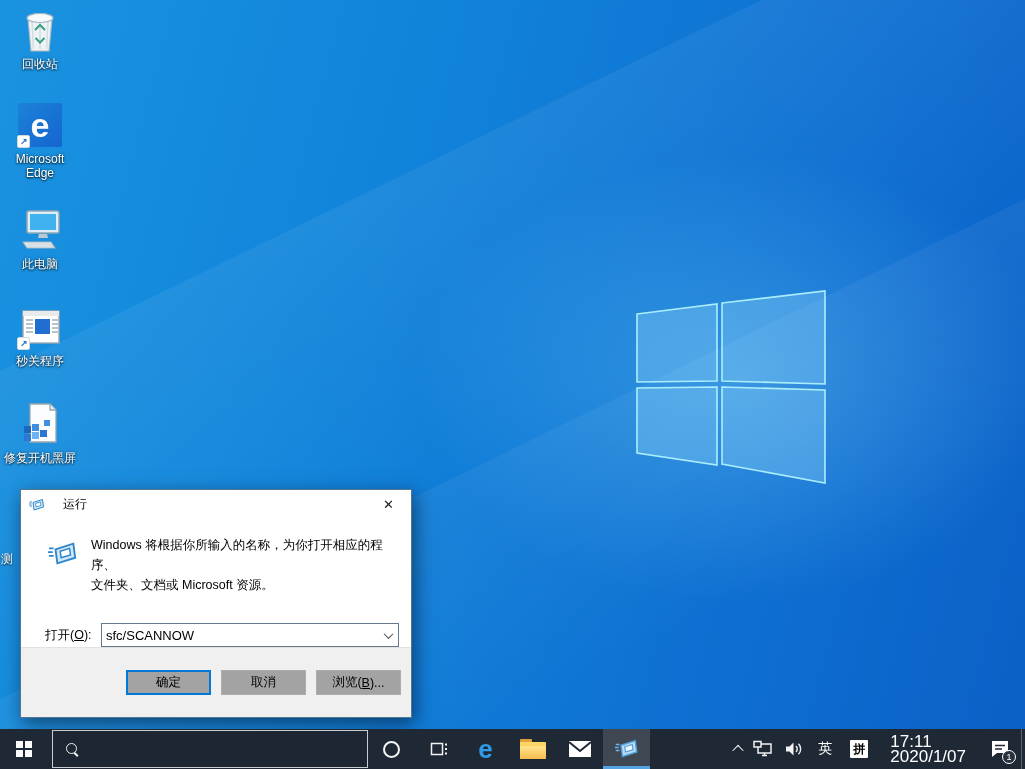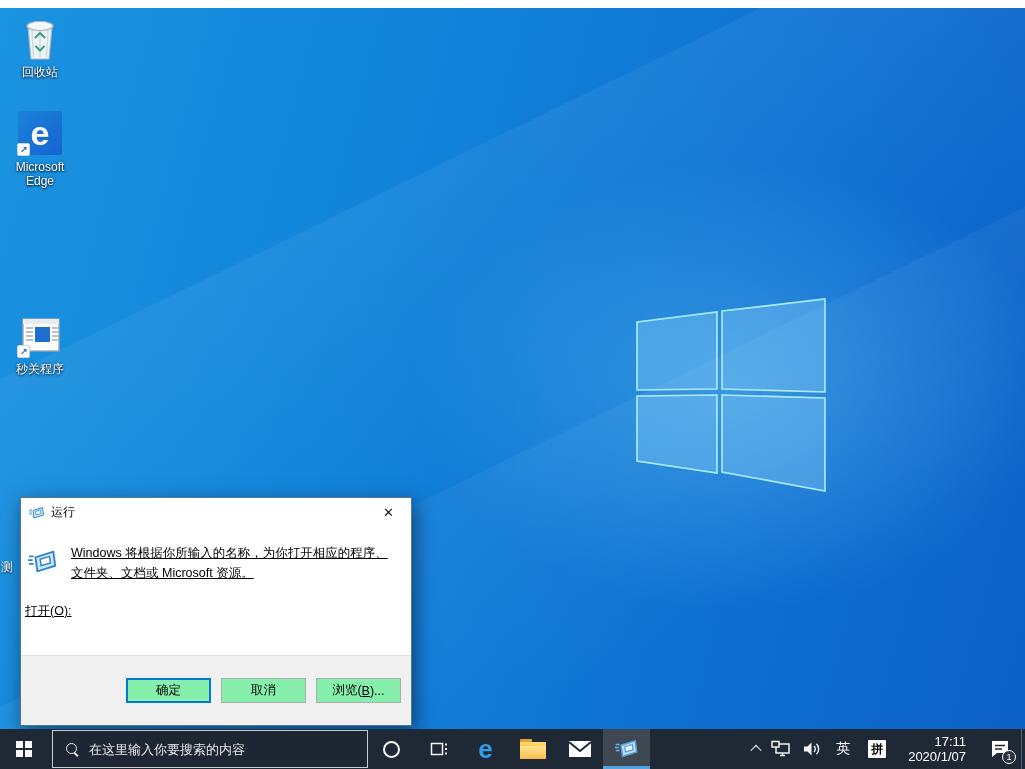--- a/index.html
+++ b/index.html
@@ -1,21 +1,21 @@
 <!DOCTYPE html>
 <html><head>
 <meta charset="utf-8">
 <style>
   * { margin:0; padding:0; box-sizing:border-box; }
   html,body { width:1025px; height:769px; overflow:hidden; }
   body { font-family:"Liberation Sans","DejaVu Sans",sans-serif; }
 
   
   .desktop {
-    position:absolute; left:0; top:8px; width:1025px; height:729px;
+    position:absolute; left:0; top:0; width:1025px; height:729px;
     background:
       radial-gradient(ellipse 460px 320px at 72% 52%, rgba(130,220,255,0.30), rgba(130,220,255,0) 70%),
       linear-gradient(105deg, #1a93e0 0%, #1184da 35%, #0e6ed1 75%, #0c60c6 100%);
     overflow:hidden;
   }
   .ray { position:absolute; pointer-events:none; }
   .ray1 { left:-400px; top:120px; width:1900px; height:300px;
     background:linear-gradient(rgba(255,255,255,0.06), rgba(255,255,255,0));
     transform:rotate(-26deg); }
   .ray2 { left:-350px; top:420px; width:1900px; height:240px;
@@ -52,30 +52,30 @@
   }
 
   
   .run-dialog {
     position:absolute; left:20px; top:489px; width:392px; z-index:5;
     background:#ffffff; border:1px solid #54778f;
     box-shadow:3px 6px 18px rgba(0,10,30,0.55);
     font-size:12.5px; color:#000;
   }
   .rd-titlebar { height:29px; display:flex; align-items:center; padding-left:8px; background:#fff; }
-  .rd-title { margin-left:6px; font-size:12px; color:#000; }
+  .rd-title { margin-left:18px; font-size:12px; color:#000; }
   .rd-close {
     margin-left:auto; width:45px; height:29px; display:flex; align-items:center;
     justify-content:center; font-size:13px; color:#1a1a1a; cursor:default;
   }
-  .rd-content { height:128px; padding:16px 12px 0 4px;text-decoration:underline; }
+  .rd-content { height:128px; padding:16px 12px 0 24px; }
   .rd-desc { display:flex; }
   .rd-desc-icon { width:46px; padding-top:4px; flex:0 0 46px; }
   .rd-desc-text { font-size:12.5px; line-height:20px; color:#000; }
-  .rd-input-row { display:flex; align-items:center; margin-top:20px; }
+  .rd-input-row { display:flex; align-items:center; margin-top:28px; }
   .rd-open-label { width:56px; flex:0 0 56px; font-size:12.5px; }
   .u { text-decoration:underline; }
   .rd-combo {
     flex:1; height:24px; border:1px solid #64798c; display:flex; align-items:center; background:#fff;
   }
   .rd-combo input {
     flex:1; height:100%; border:none; outline:none; padding:0 4px;
     font-size:13px; font-family:inherit; color:#000; background:transparent;
   }
   .rd-combo .chev {
@@ -83,21 +83,21 @@
   }
   .chev-glyph {
     width:7px; height:7px; border-right:1.4px solid #4a4a4a; border-bottom:1.4px solid #4a4a4a;
     transform:rotate(45deg) translate(-1px,-1px);
   }
   .rd-footer {
     height:70px; background:#f0f0f0; border-top:1px solid #e2e2e2;
     display:flex; align-items:center; justify-content:flex-end; gap:10px; padding-right:10px;
   }
   .rd-btn {
-    width:85px; height:25px; background:#86efac; border:1px solid #adadad;
+    width:85px; height:25px; background:#a3a3a3; border:1px solid #adadad;
     display:flex; align-items:center; justify-content:center; font-size:12.5px; color:#000;
     font-family:inherit;
   }
   .rd-btn.default { border:2px solid #0078d7; }
 
   
   .taskbar {
     position:absolute; left:0; top:729px; width:1025px; height:40px;
     background:#1f2936; display:flex; align-items:stretch; z-index:10; color:#fff;
   }
@@ -134,21 +134,21 @@
   .folder-icon .body { position:absolute; left:0; top:3px; width:26px; height:17px; background:linear-gradient(#ffd96a,#f3b13c); border-radius:1px; }
   .folder-icon .front { position:absolute; left:0; top:7px; width:26px; height:13px; background:linear-gradient(#ffe48e,#f7bd4e); border-radius:1px; }
   .tb-spacer { flex:1; }
   .tray-btn { display:flex; align-items:center; justify-content:center; padding:0 5px; }
   .chevron-up { width:8px; height:8px; border-left:1.5px solid #fff; border-top:1.5px solid #fff; transform:rotate(45deg) translate(1px,1px); }
   .lang-text { font-size:14px; color:#fff; padding:0 4px; }
   .ime-badge {
     width:18px; height:18px; background:#fff; color:#000; font-size:12px; font-weight:bold;
     display:flex; align-items:center; justify-content:center; border-radius:1px; margin:0 4px;
   }
-  .clock { text-align:right; font-size:13px; line-height:15px; padding:0 8px; }
+  .clock { text-align:left; font-size:17px; line-height:15px; padding:0 8px; }
   .action-center { position:relative; width:42px; display:flex; align-items:center; justify-content:center; }
   .ac-badge {
     position:absolute; right:5px; bottom:5px; width:14px; height:14px; border-radius:50%;
     background:#2a323e; border:1.5px solid #fff; color:#fff; font-size:9px;
     display:flex; align-items:center; justify-content:center;
   }
   .edge-sliver { width:4px; border-left:1px solid #5a6270; }
 </style>
 </head>
 <body>
@@ -181,20 +181,32 @@
   <div class="dicon" style="top:101px">
     <div class="art">
       <div class="edge-tile">
           <span>e</span>
         </div>
       <span class="shortcut-badge">↗</span>
     </div>
     <div class="lbl">Microsoft Edge</div>
   </div>
 
+  <div class="dicon" style="top:206px">
+    <div class="art">
+      <svg width="46" height="46" viewBox="0 0 46 46">
+        <rect x="10" y="4" width="32" height="22" rx="2" fill="#dfeef7" stroke="#8fa8b8" stroke-width="1.4"></rect>
+        <rect x="13" y="7" width="26" height="16" fill="#3fb2ef"></rect>
+        <path d="M22 27 L30 27 L31 31 L21 31 Z" fill="#b9c8d2"></path>
+        <path d="M6 35 L34 35 L38 41 L10 41 Z" fill="#eef3f6" stroke="#9fb2bd" stroke-width="1.2"></path>
+        <path d="M10 37 L35 37 M9 39 L36 39" stroke="#c3ced6" stroke-width="1"></path>
+      </svg>
+    </div>
+    <div class="lbl">此电脑</div>
+  </div>
 
   <div class="dicon" style="top:303px">
     <div class="art">
       <svg width="44" height="44" viewBox="0 0 44 44">
         <rect x="5" y="6" width="36" height="32" fill="#ffffff" stroke="#9aa7b0" stroke-width="1.4"></rect>
         <rect x="5" y="6" width="36" height="5" fill="#e7ebee"></rect>
         <rect x="8" y="14" width="7" height="2" fill="#b9c2c9"></rect>
           <rect x="8" y="18" width="7" height="2" fill="#b9c2c9"></rect>
         <rect x="8" y="22" width="7" height="2" fill="#b9c2c9"></rect>
           <rect x="8" y="26" width="7" height="2" fill="#b9c2c9"></rect>
@@ -202,20 +214,37 @@
         <rect x="34" y="14" width="6" height="2" fill="#b9c2c9"></rect>
           <rect x="34" y="18" width="6" height="2" fill="#b9c2c9"></rect>
         <rect x="34" y="22" width="6" height="2" fill="#b9c2c9"></rect>
           <rect x="34" y="26" width="6" height="2" fill="#b9c2c9"></rect>
       </svg>
       <span class="shortcut-badge">↗</span>
     </div>
     <div class="lbl">秒关程序</div>
   </div>
 
+  <div class="dicon" style="top:400px">
+    <div class="art">
+      <svg width="44" height="48" viewBox="0 0 44 48">
+        <path d="M12 4 L32 4 L38 10 L38 42 L12 42 Z" fill="#fbfdfe" stroke="#9aa7b0" stroke-width="1.3"></path>
+        <path d="M32 4 L32 10 L38 10" fill="#e3e9ed" stroke="#9aa7b0" stroke-width="1.3"></path>
+        <g>
+          <rect x="6" y="26" width="7" height="7" fill="#1c66c0"></rect>
+          <rect x="14" y="24" width="7" height="7" fill="#3f8fe0"></rect>
+          <rect x="6" y="34" width="7" height="7" fill="#2a78d4"></rect>
+          <rect x="14" y="32" width="7" height="7" fill="#6db2ef"></rect>
+          <rect x="22" y="30" width="7" height="7" fill="#2a78d4"></rect>
+          <rect x="26" y="20" width="6" height="6" fill="#3f8fe0"></rect>
+        </g>
+      </svg>
+    </div>
+    <div class="lbl">修复开机黑屏</div>
+  </div>
 
   <span class="partial-label">测</span>
 
   <div class="run-dialog">
     <div class="rd-titlebar">
       <svg width="16" height="16" viewBox="0 0 32 32">
         <path d="M1 10 H6 M0 14 H5 M1 18 H6" stroke="#2f86c9" stroke-width="2" fill="none"></path>
         <polygon points="8,11 27,5 29,20 10,26" fill="#cfe8fa" stroke="#2f86c9" stroke-width="2"></polygon>
         <polygon points="13,13 23,10 24,17 14,20" fill="#ffffff" stroke="#2f86c9" stroke-width="1.6"></polygon>
       </svg>
@@ -233,20 +262,26 @@
           </svg>
         </div>
         <div class="rd-desc-text">
           <div>Windows 将根据你所输入的名称，为你打开相应的程序、</div>
           <div>文件夹、文档或 Microsoft 资源。</div>
         </div>
       </div>
 
       <div class="rd-input-row">
         <label class="rd-open-label"><span>打开(</span><span class="u">O</span><span>):</span></label>
+        <div class="rd-combo">
+          <input type="text" value="sfc/SCANNOW" style="">
+          <span class="chev">
+              <span class="chev-glyph"></span>
+            </span>
+        </div>
       </div>
     </div>
 
     <div class="rd-footer">
       <button class="rd-btn default">确定</button>
       <button class="rd-btn">取消</button>
       <button class="rd-btn">
           <span>浏览(</span>
           <span class="u">B</span>
           <span>)...</span>
@@ -260,21 +295,20 @@
     <span class="start-logo">
         <span></span>
         <span></span>
         <span></span>
         <span></span>
       </span>
   </div>
 
   <div class="tb-search">
     <span class="search-glyph"></span>
-    <input type="text" placeholder="在这里输入你要搜索的内容" style="">
   </div>
 
   <div class="tb-btn">
     <span class="cortana-ring"></span>
   </div>
 
   <div class="tb-btn">
     <svg width="20" height="20" viewBox="0 0 20 20">
       <rect x="2.5" y="4.5" width="11" height="11" fill="none" stroke="#f2f2f2" stroke-width="1.5"></rect>
       <rect x="16" y="4.5" width="2" height="2" fill="#f2f2f2"></rect>

